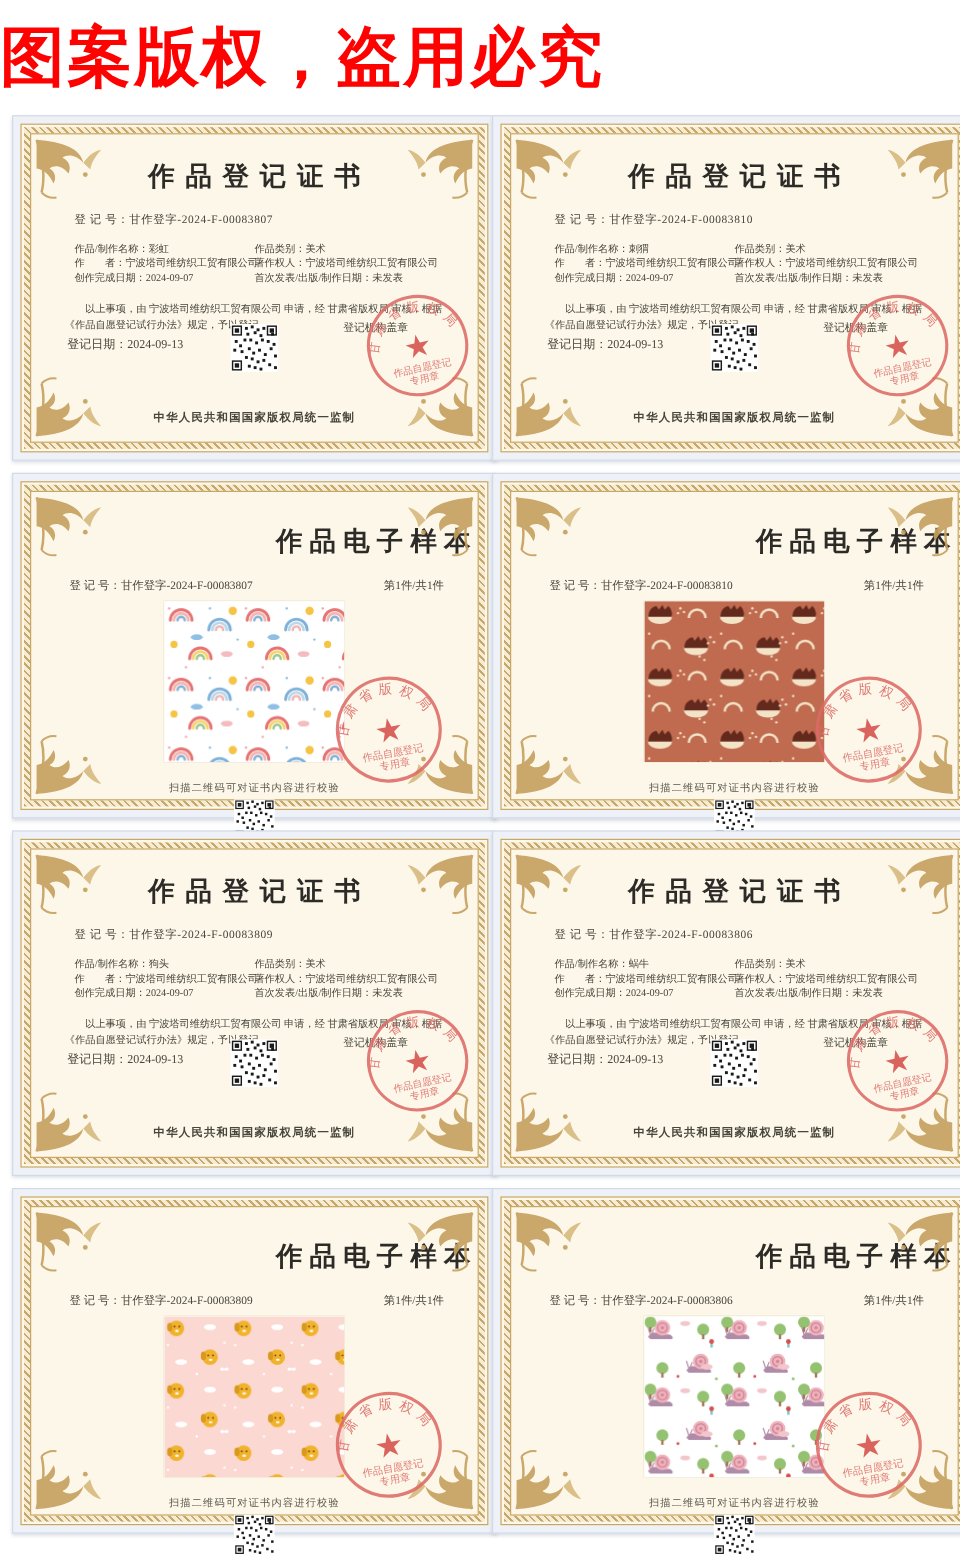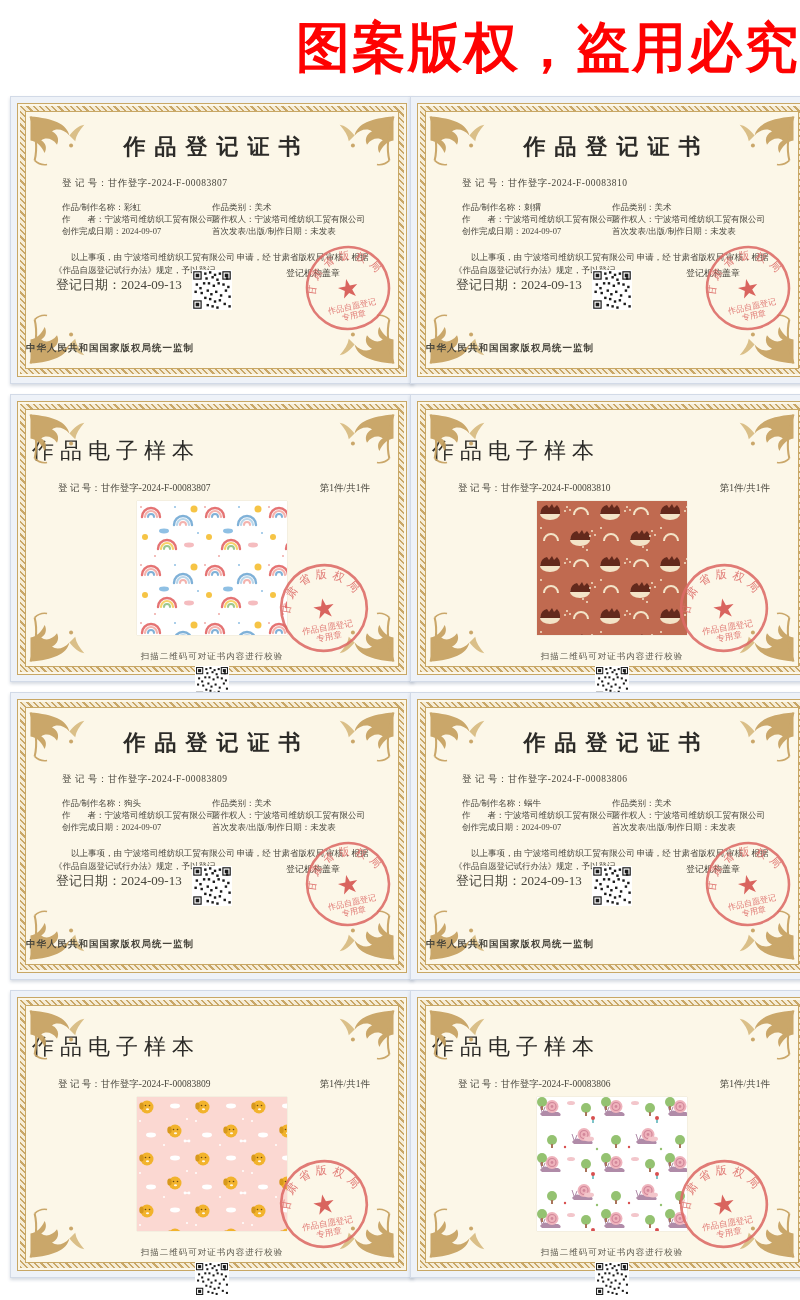--- a/index.html
+++ b/index.html
@@ -1,20 +1,20 @@
 <!DOCTYPE html>
 <html><head>
 <meta charset="utf-8">
 <style>
   * { margin:0; padding:0; box-sizing:border-box; }
   html,body { width:800px; background:#ffffff; font-family:"Liberation Serif", serif; }
   body { height:1300px; overflow:hidden; }
 
   .page-title {
-    text-align:right; color:#fe0202; font-weight:bold;
+    text-align:left; color:#fe0202; font-weight:bold;
     font-family:"Liberation Sans", sans-serif;
     font-size:54px; letter-spacing:2px; padding-top:12px; height:96px;
   }
 
   .grid {
     display:grid; grid-template-columns:380px 380px;
     column-gap:20px; row-gap:10px; padding:0 10px;
   }
 
   .card {
@@ -39,32 +39,32 @@
     letter-spacing:9px; color:#2c2b28; text-indent:9px;
   }
   .reg-line { margin:15px 0 0 36px; font-size:9.5px; letter-spacing:.5px; }
   .fields {
     margin:12px 30px 0 36px; font-size:8.5px;
     display:grid; grid-template-columns:150px 1fr; 
   }
   .fields span { white-space:nowrap; }
   .statement { margin:13px 28px 0; font-size:8.5px; line-height:1.55; text-indent:2em; }
 
-  .regdate   { position:absolute; left:30px; bottom:74px; font-size:13px; }
+  .regdate   { position:absolute; left:30px; bottom:74px; font-size:10px; }
   .qr-cert   { position:absolute; left:50%; transform:translateX(-50%); bottom:58px; }
   .seal-label{ position:absolute; right:58px; bottom:88px; font-size:9px; }
-  .cert-footer { position:absolute; bottom:13px; width:100%; text-align:left;
+  .cert-footer { position:absolute; bottom:13px; width:100%; text-align:center;
                  font-weight:bold; font-size:9.5px; letter-spacing:1px; }
 
   .seal { position:absolute; opacity:.88; }
   .seal.on-cert   { right:6px;  bottom:36px; transform:rotate(-12deg); }
   .seal.on-sample { right:28px; bottom:12px; transform:rotate(-10deg); }
 
   .sample-title {
-    margin-top:26px; text-align:left; font-size:22px; font-weight:normal;
+    margin-top:26px; text-align:right; font-size:22px; font-weight:bold;
     letter-spacing:6px; color:#2c2b28; text-indent:6px;
   }
   .sample-regrow { display:flex; justify-content:space-between;
                    margin:16px 28px 0 32px; font-size:9.5px; }
   .artwork { display:block; margin:6px auto 0; box-shadow:0 0 1px rgba(0,0,0,.2); }
   .scan-hint { text-align:center; font-size:8.5px; margin-top:16px; color:#59564b; letter-spacing:1px; }
   .qr-sample { display:block; margin:3px auto 0; }
   .bureau { text-align:center; font-weight:bold; font-size:11px; margin-top:3px; letter-spacing:2px; }
 
   svg text { font-family:"Liberation Serif", serif; }

